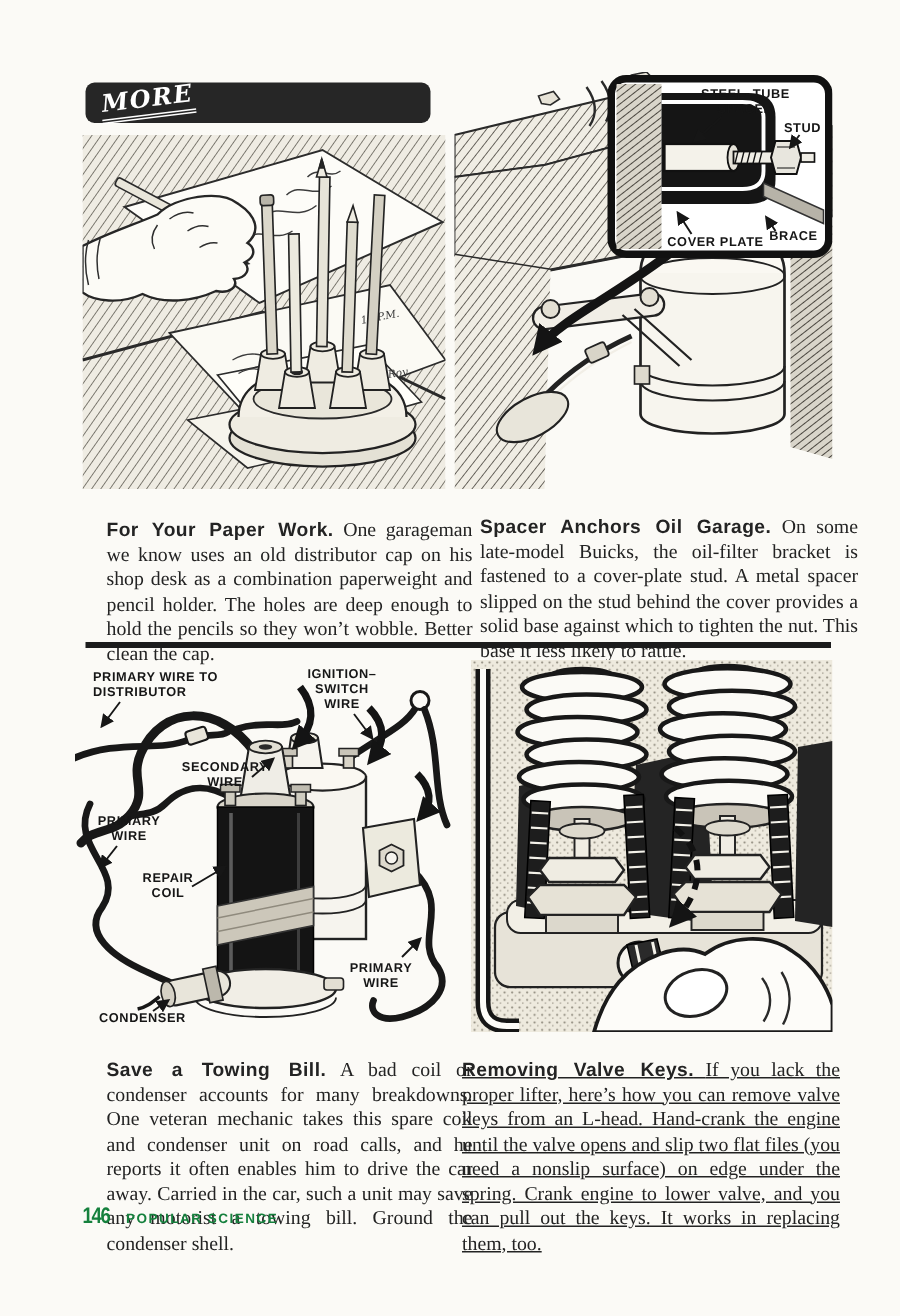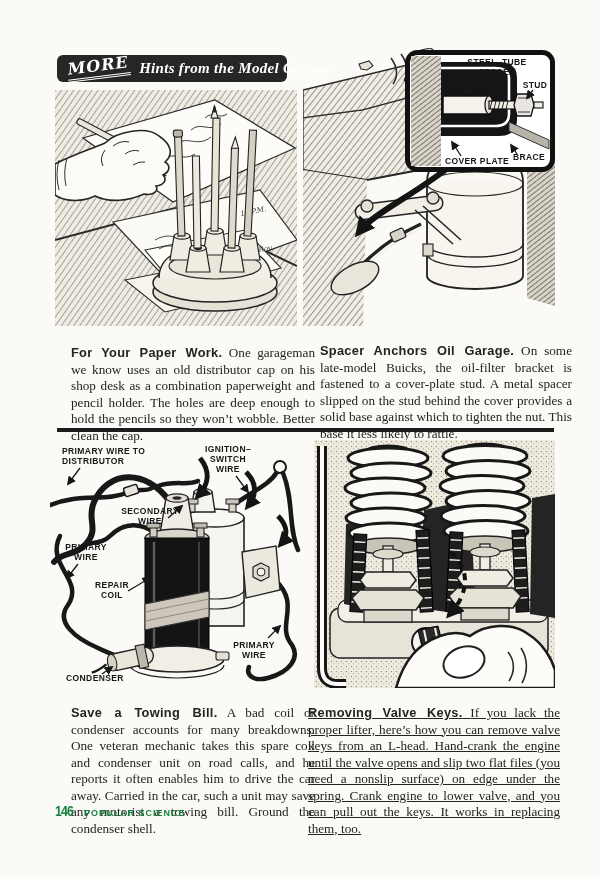--- a/index.html
+++ b/index.html
@@ -58,21 +58,20 @@
     font-family:"DejaVu Serif",serif;font-style:italic;font-size:7px;fill:#3a3a3a;
   }
 </style>
 </head>
 <body>
 
 <div class="page">
 
   <div class="banner">
     <span class="more">MORE</span>
-    <span class="btitle">Hints from the Model Garage</span>
   </div>
 
   <svg class="illus i1" width="242" height="236" viewBox="0 0 242 236">
     <defs>
       <pattern id="h1" width="5" height="5" patternUnits="userSpaceOnUse" patternTransform="rotate(35)">
         <rect width="5" height="5" fill="#efece3"></rect>
         <path d="M0,0 V5" stroke="#5a564e" stroke-width="1"></path>
       </pattern>
       <marker id="ah1" viewBox="0 0 10 10" refX="8" refY="5" markerWidth="7" markerHeight="7" orient="auto-start-reverse">
         <path d="M0,0 L10,5 L0,10 z" fill="#161616"></path>

